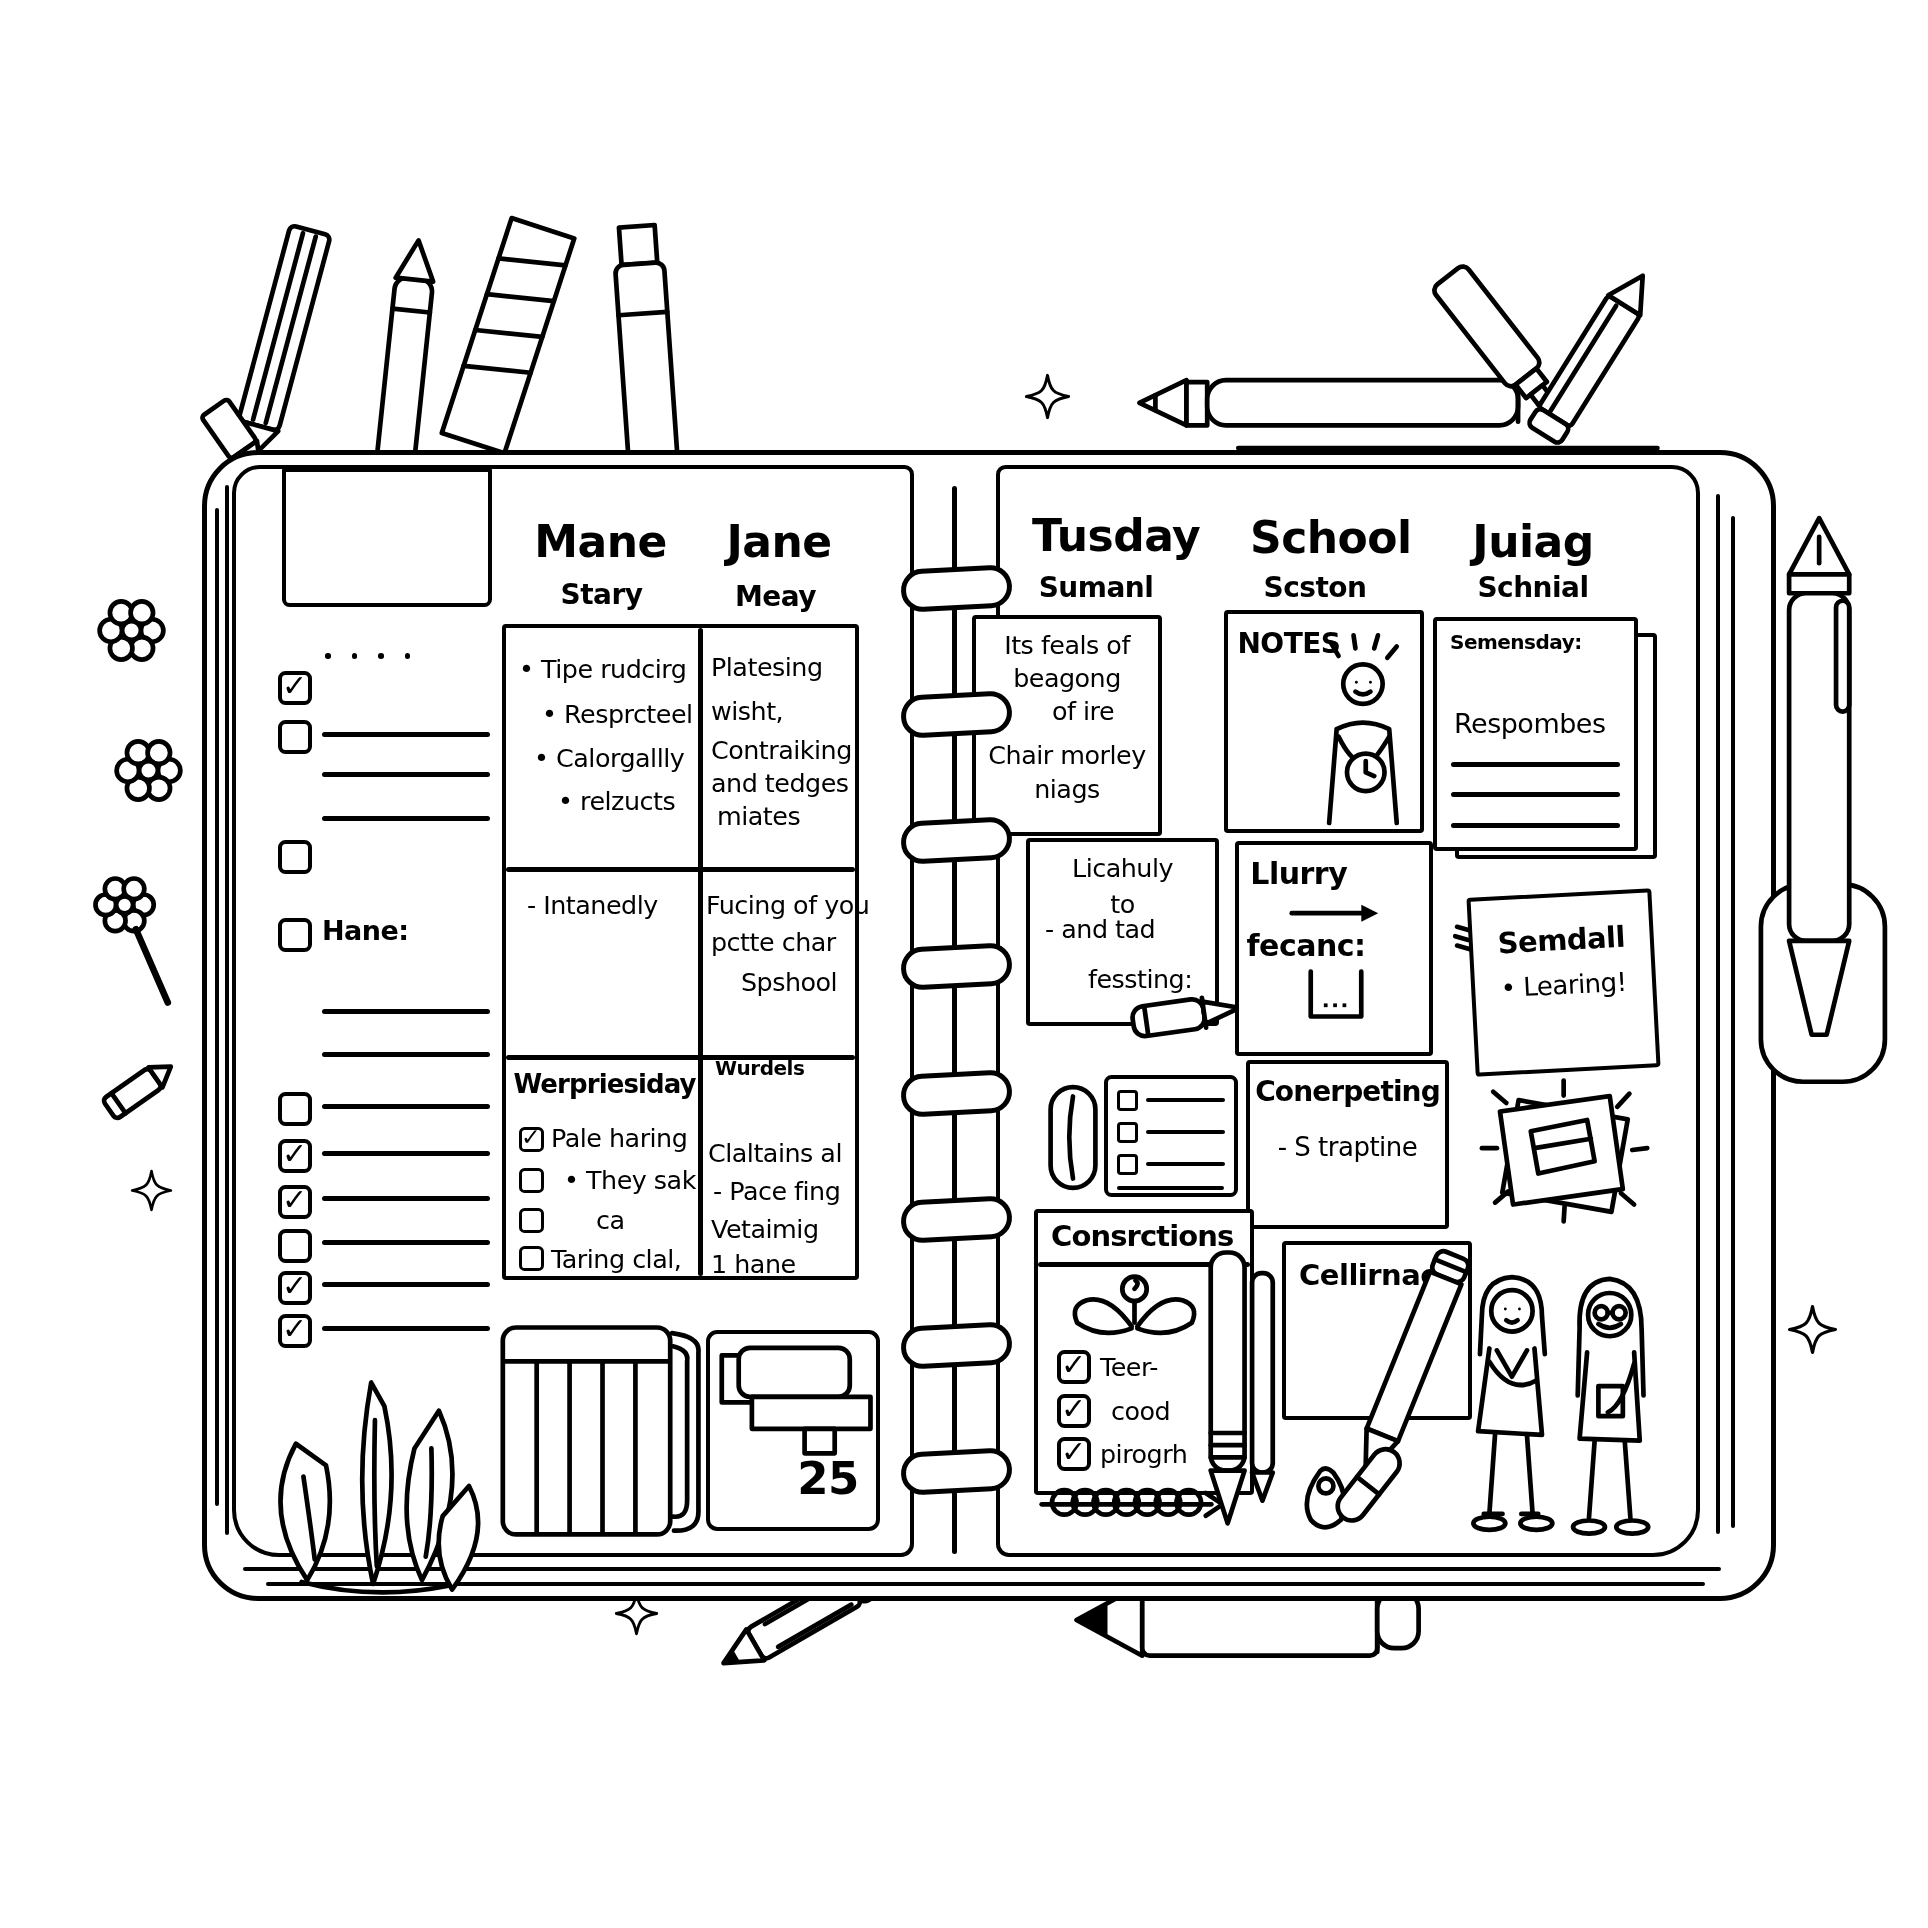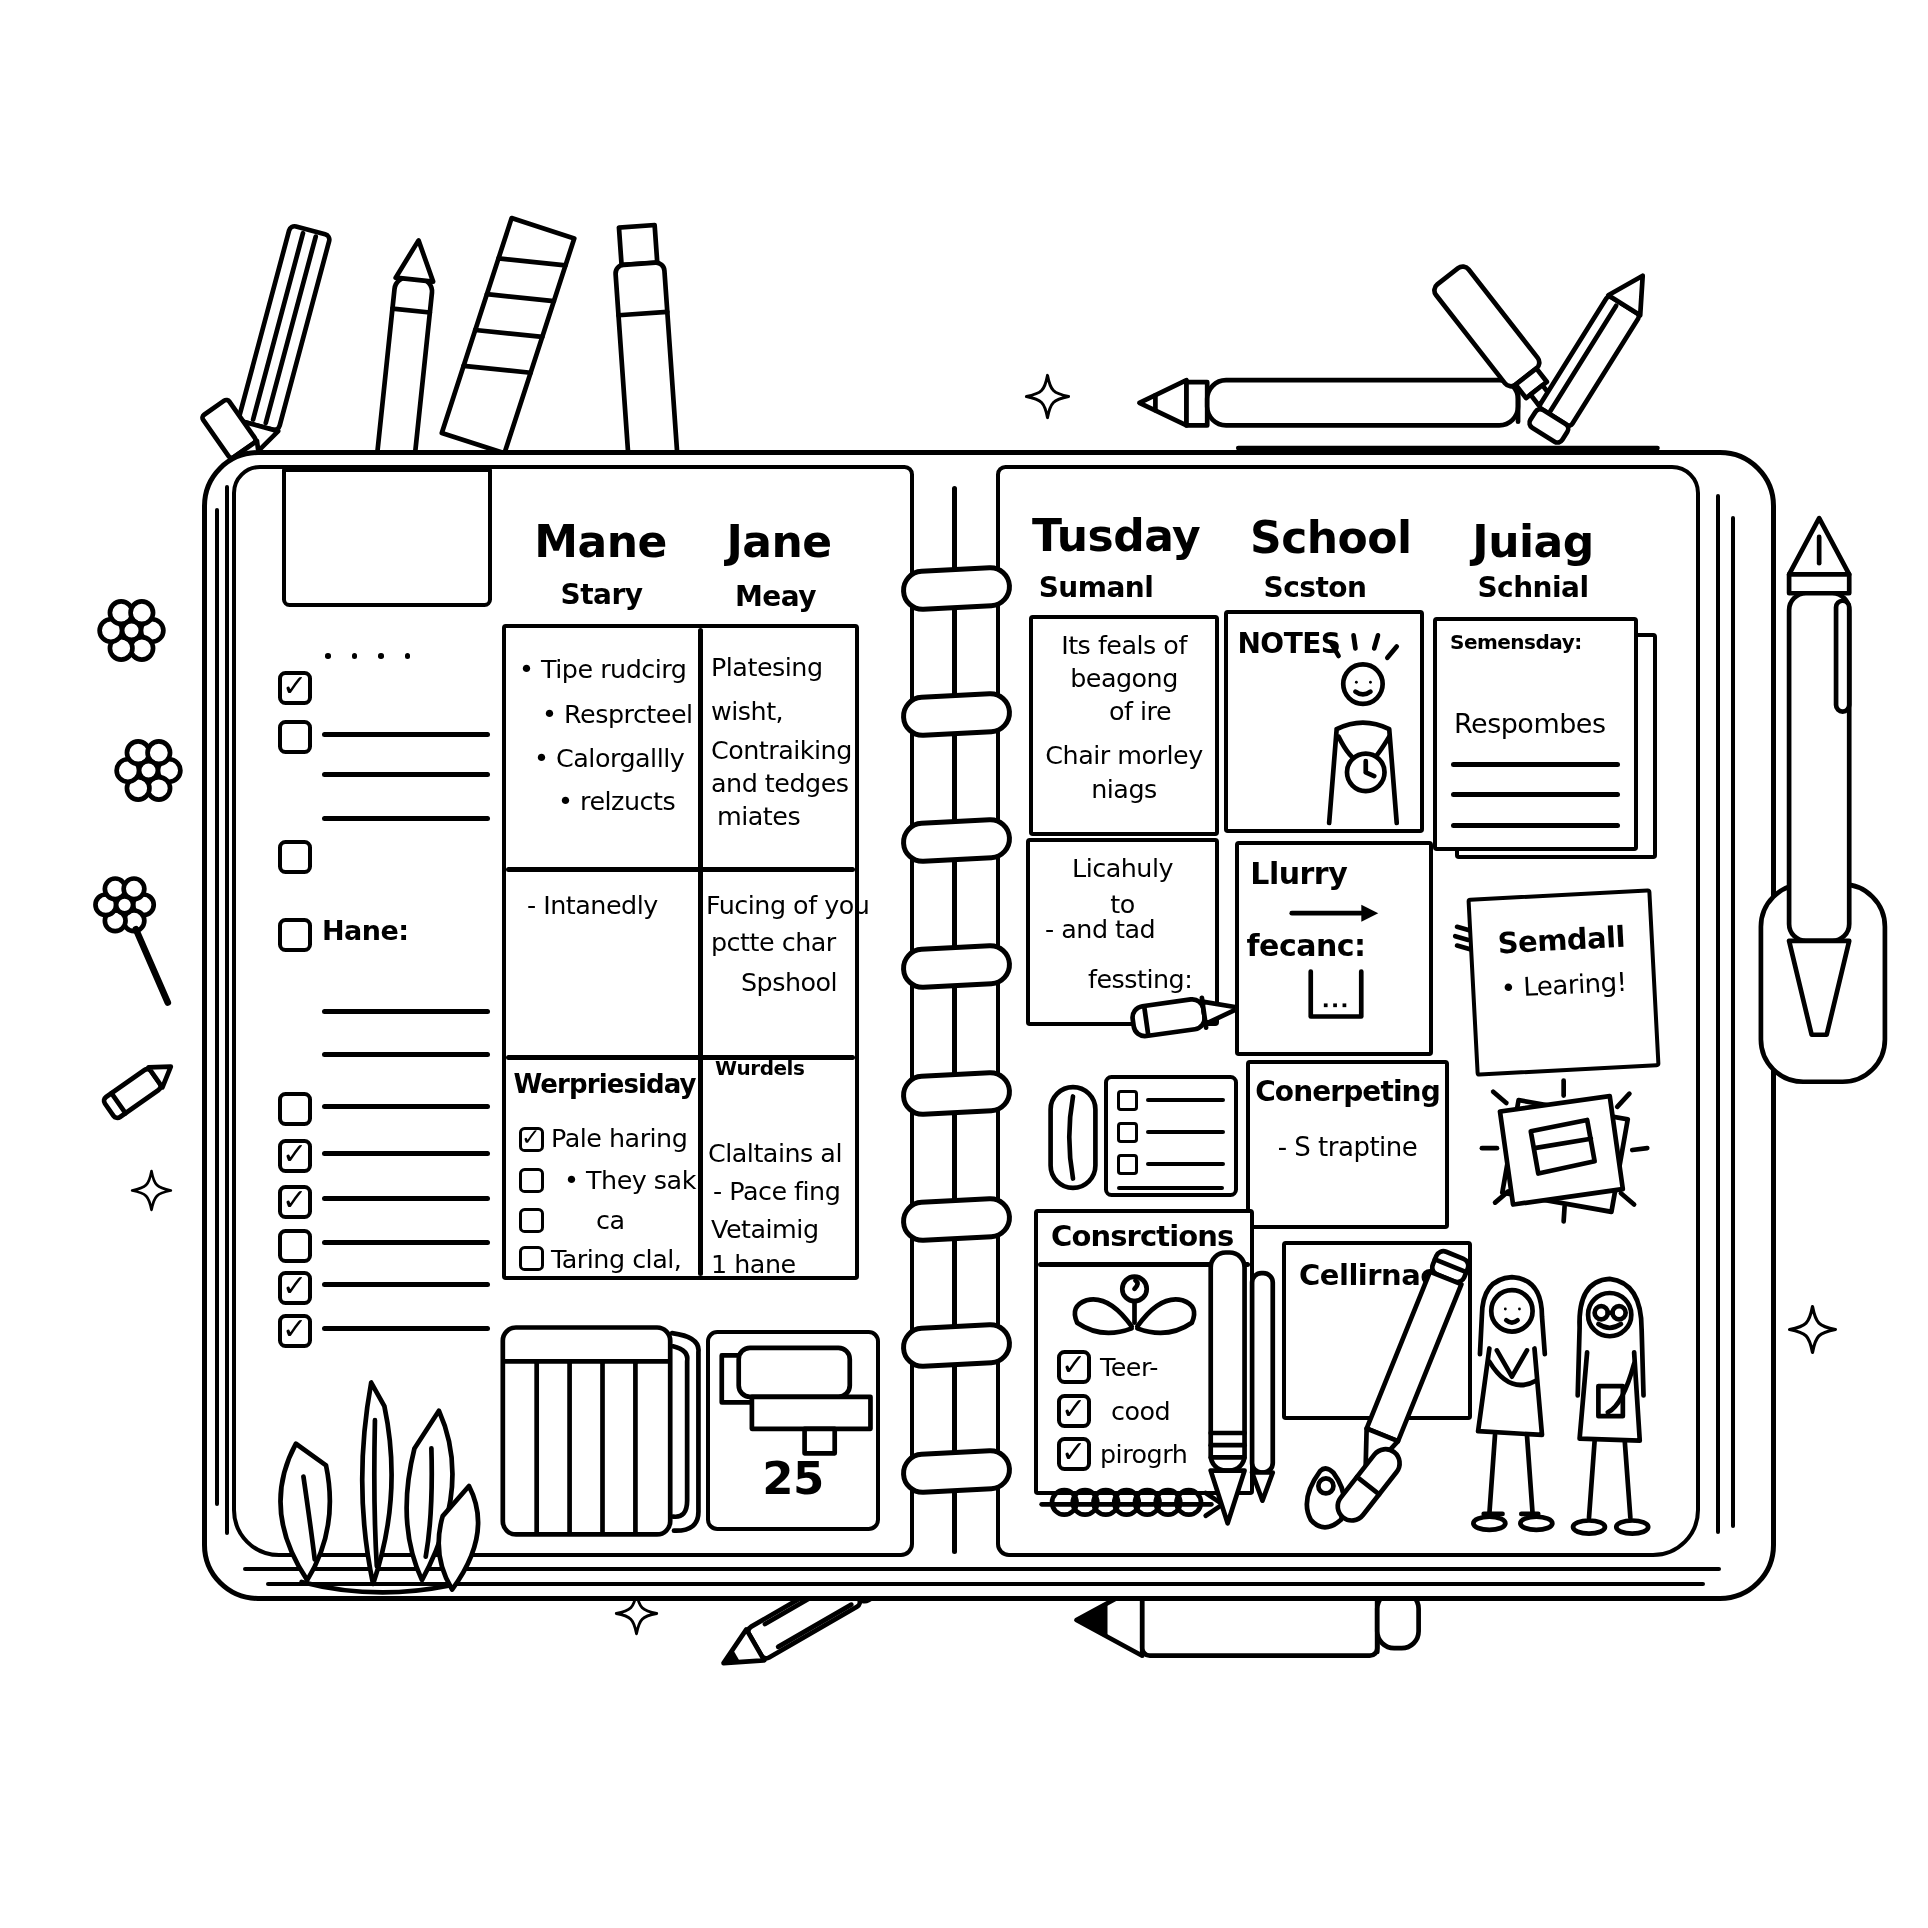--- a/index.html
+++ b/index.html
@@ -203,42 +203,42 @@
     <path d="M185,28 Q202,32 200,44 L200,192 Q200,211 185,209"></path>
   </svg>
 
   <div class="bx" style="left:706px;top:1330px;width:174px;height:201px;border-radius:11.3px;z-index:5;">
     <svg style="left:7.5px;top:7.5px;" width="160" height="104" viewBox="0 0 170 110">
       <rect x="4" y="14" width="36" height="50" class="f"></rect>
       <rect x="22" y="6" width="118" height="52" rx="12" class="f"></rect>
       <path d="M36,58 L162,58 L162,92 L36,92 Z" class="f"></path>
       <rect x="92" y="92" width="32" height="26" class="f"></rect>
     </svg>
-    <div class="t ctr" style="left:0;top:118px;width:100%;font-size:45px;font-weight:700;">25</div>
+    <div class="t ctr" style="left:0;top:118px;width:100%;font-size:45px;font-weight:700;padding-left:35px;">25</div>
   </div>
 
   <svg style="left:247px;top:1354px;z-index:5;" width="254" height="250" viewBox="0 0 270 265">
     <path d="M52,95 Q14,165 64,240 Q98,185 84,118 Z" class="f"></path>
     <path d="M60,130 Q68,185 72,218"></path>
     <path d="M132,30 Q112,140 134,244 Q166,150 146,55 Z" class="f"></path>
     <path d="M136,70 Q134,160 138,225"></path>
     <path d="M204,60 Q240,140 186,240 Q158,180 178,100 Z" class="f"></path>
     <path d="M196,100 Q198,170 190,215"></path>
     <path d="M236,140 Q262,190 218,250 Q196,214 208,172 Z" class="f"></path>
     <path d="M58,242 Q135,262 214,246"></path>
   </svg>
 
   <div class="t h1 ctr" style="left:1032px;top:510px;width:143px;z-index:5;">Tusday</div>
   <div class="t h2 ctr" style="left:1031px;top:571px;width:130px;z-index:5;">Sumanl</div>
   <div class="t h1 ctr" style="left:1250px;top:512px;width:132px;z-index:5;">School</div>
   <div class="t h2 ctr" style="left:1254px;top:571px;width:122px;z-index:5;">Scston</div>
   <div class="t h1 ctr" style="left:1467px;top:516px;width:132px;z-index:5;">Juiag</div>
   <div class="t h2 ctr" style="left:1465px;top:571px;width:136px;z-index:5;">Schnial</div>
 
-  <div class="bx" style="left:1029px;top:615px;width:190px;height:221px;border-radius:3.8px;z-index:5;">
+  <div class="bx" style="left:972px;top:615px;width:190px;height:221px;border-radius:3.8px;z-index:5;">
     <div class="t nt ctr" style="left:0;top:11.3px;width:100%;">Its feals of</div>
     <div class="t nt ctr" style="left:0;top:44px;width:100%;">beagong</div>
     <div class="t nt ctr" style="left:0;top:77px;width:100%;padding-left:16px;">of ire</div>
     <div class="t nt ctr" style="left:0;top:121px;width:100%;">Chair morley</div>
     <div class="t nt ctr" style="left:0;top:155px;width:100%;">niags</div>
   </div>
 
   <div class="bx" style="left:1224px;top:610px;width:200px;height:223px;border-radius:3.8px;z-index:5;">
     <div class="t" style="left:9.4px;top:13px;font-size:28px;font-weight:700;">NOTES</div>
     <svg style="left:73px;top:21px;" width="122" height="193" viewBox="0 0 130 205">

